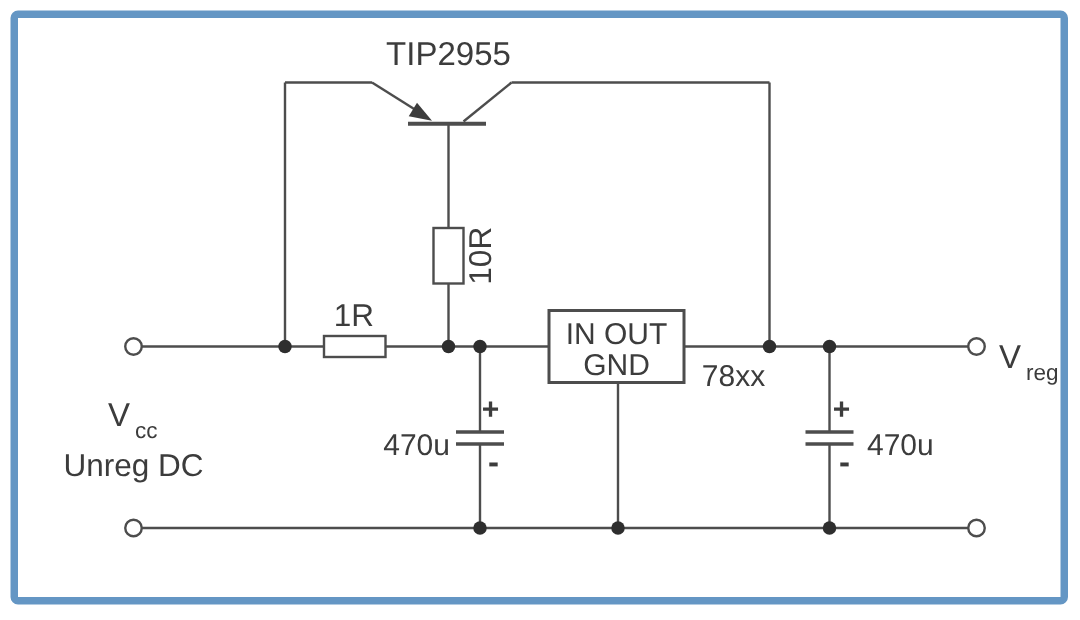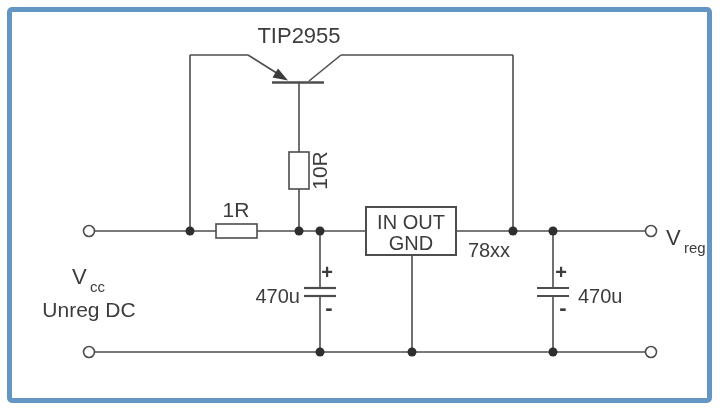--- a/index.html
+++ b/index.html
@@ -2,21 +2,20 @@
 <html><head>
 <meta charset="utf-8">
 <style>
   html,body{margin:0;padding:0;background:#ffffff;}
   #stage{
     position:relative;
     width:720px;height:413px;
     background:#ffffff;
     font-family:"Liberation Sans", sans-serif;
     overflow:hidden;
-    border-radius:18px;
   }
   #frame{
     position:absolute;
     left:7px;top:7px;width:705px;height:396px;
     box-sizing:border-box;
     border:5px solid #6496c4;
     border-radius:5px;
     background:#ffffff;
   }
   svg{position:absolute;left:0;top:0;}

